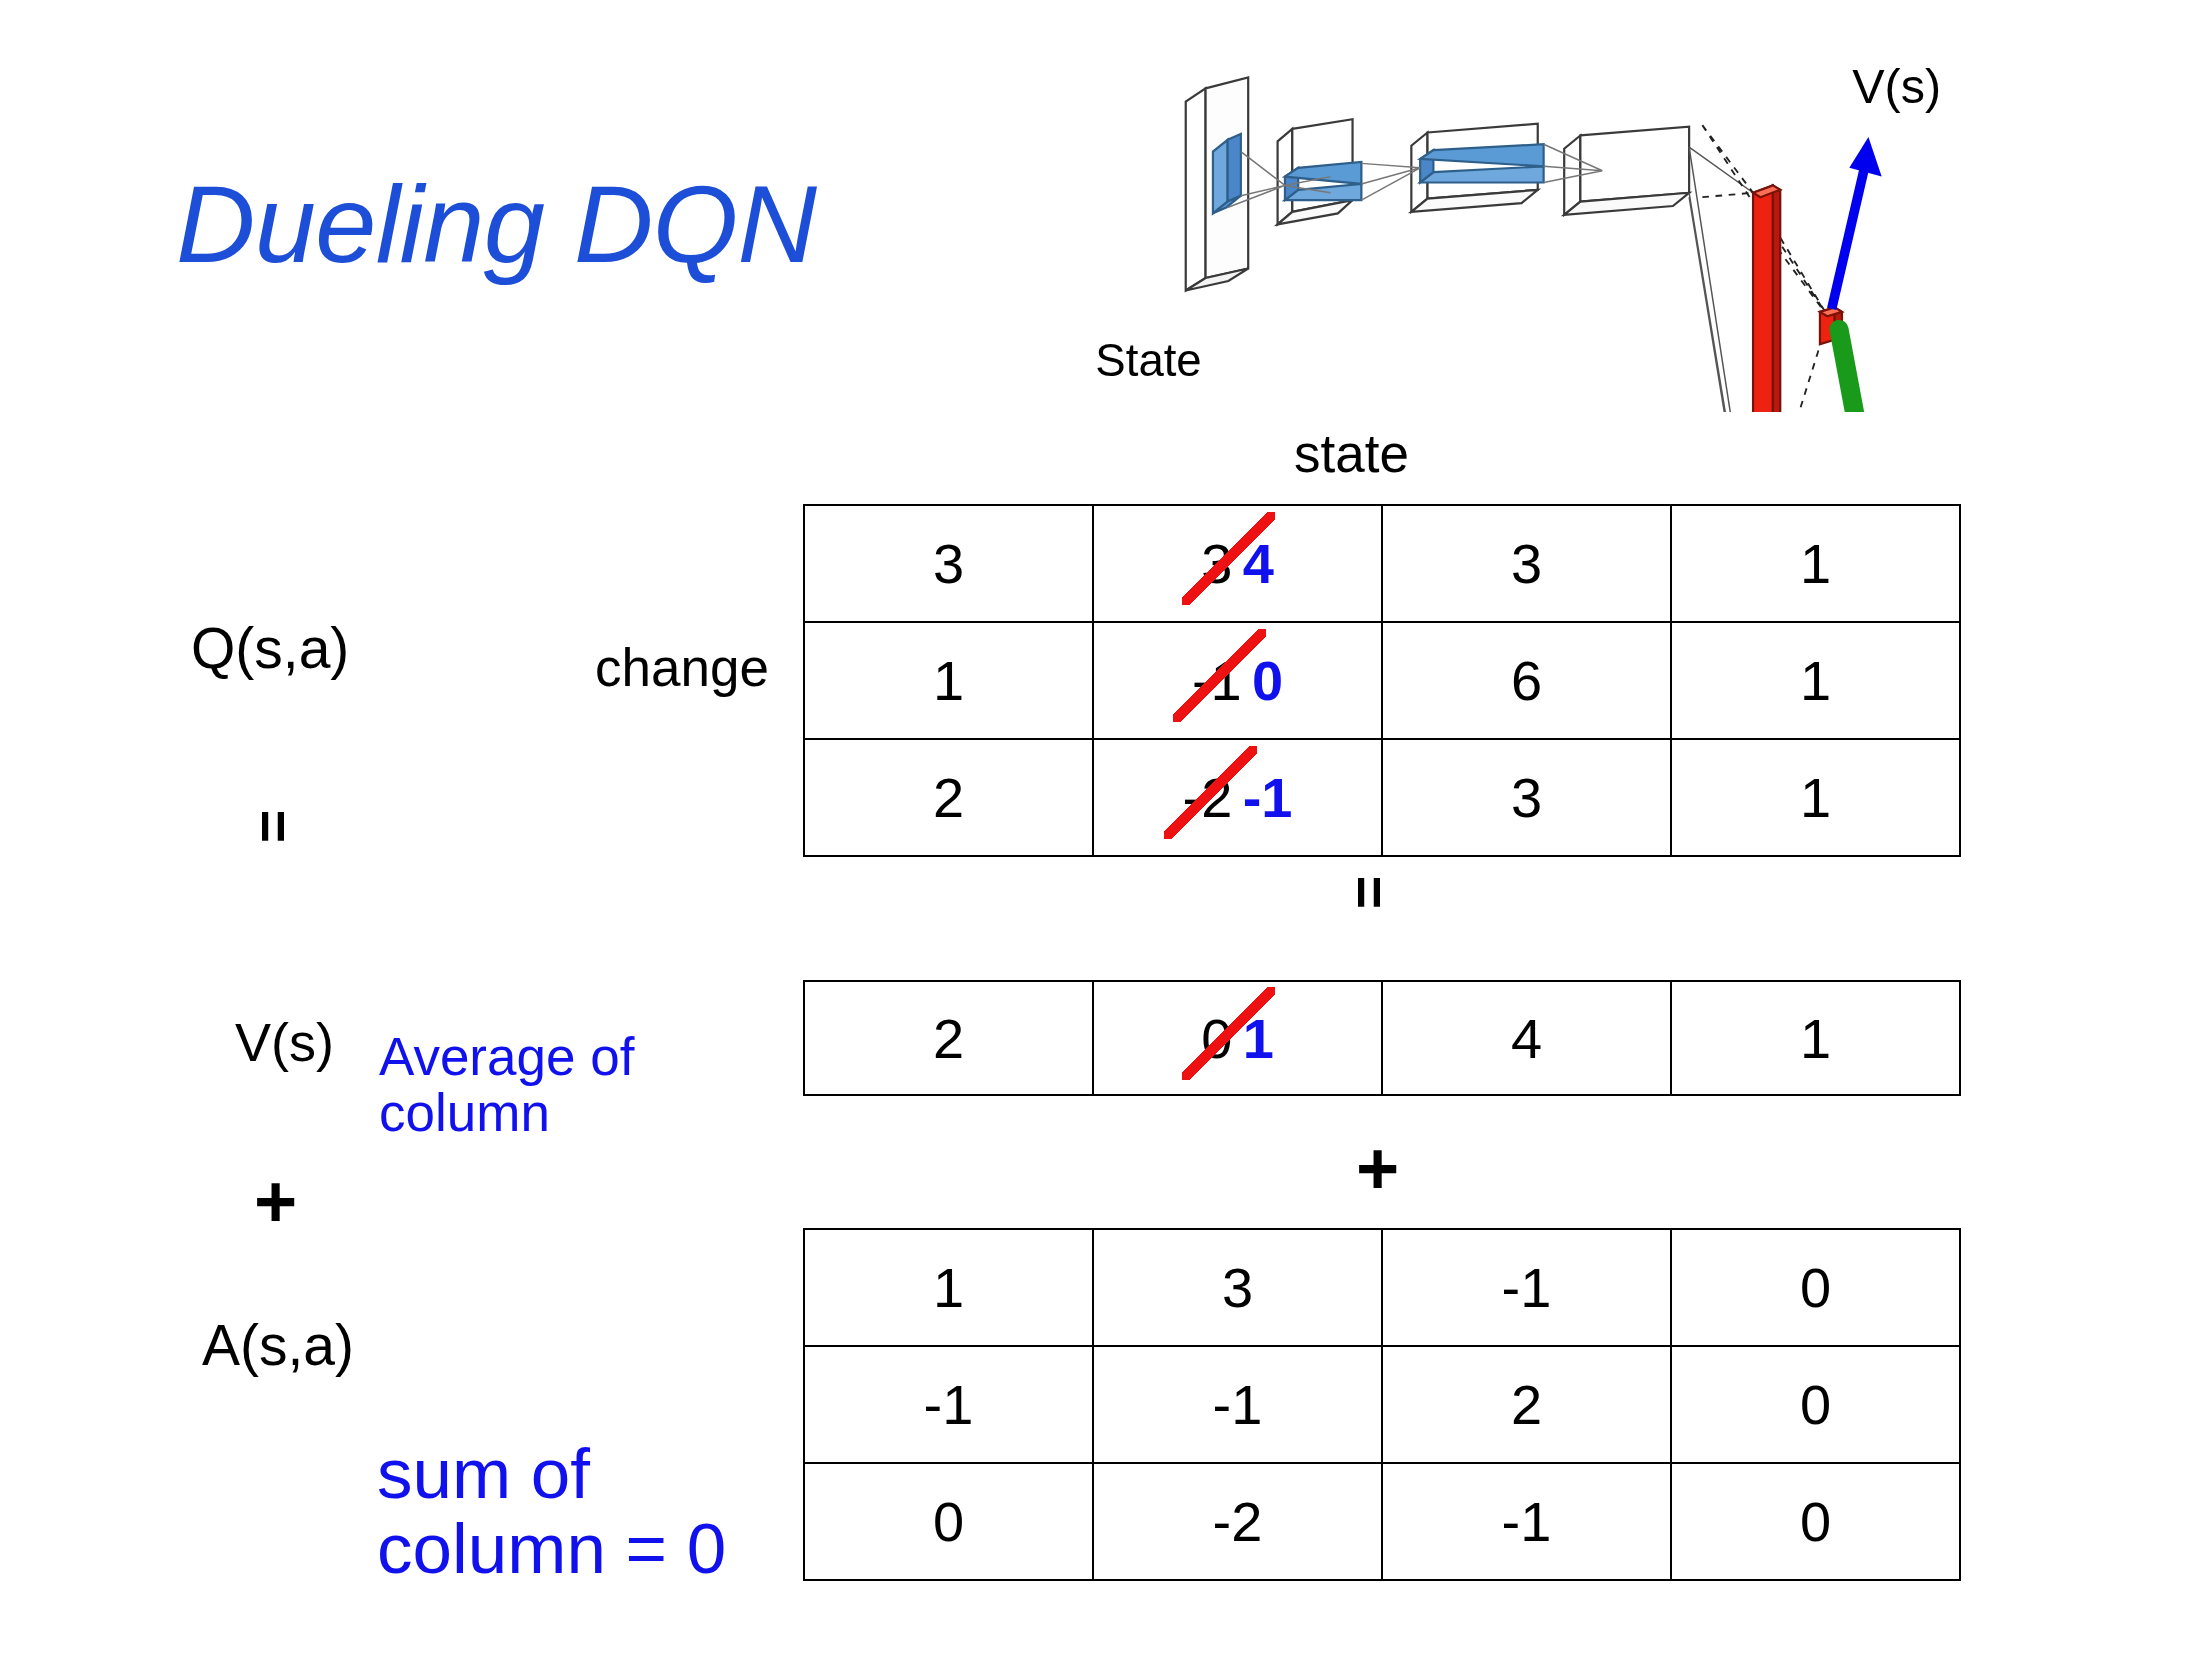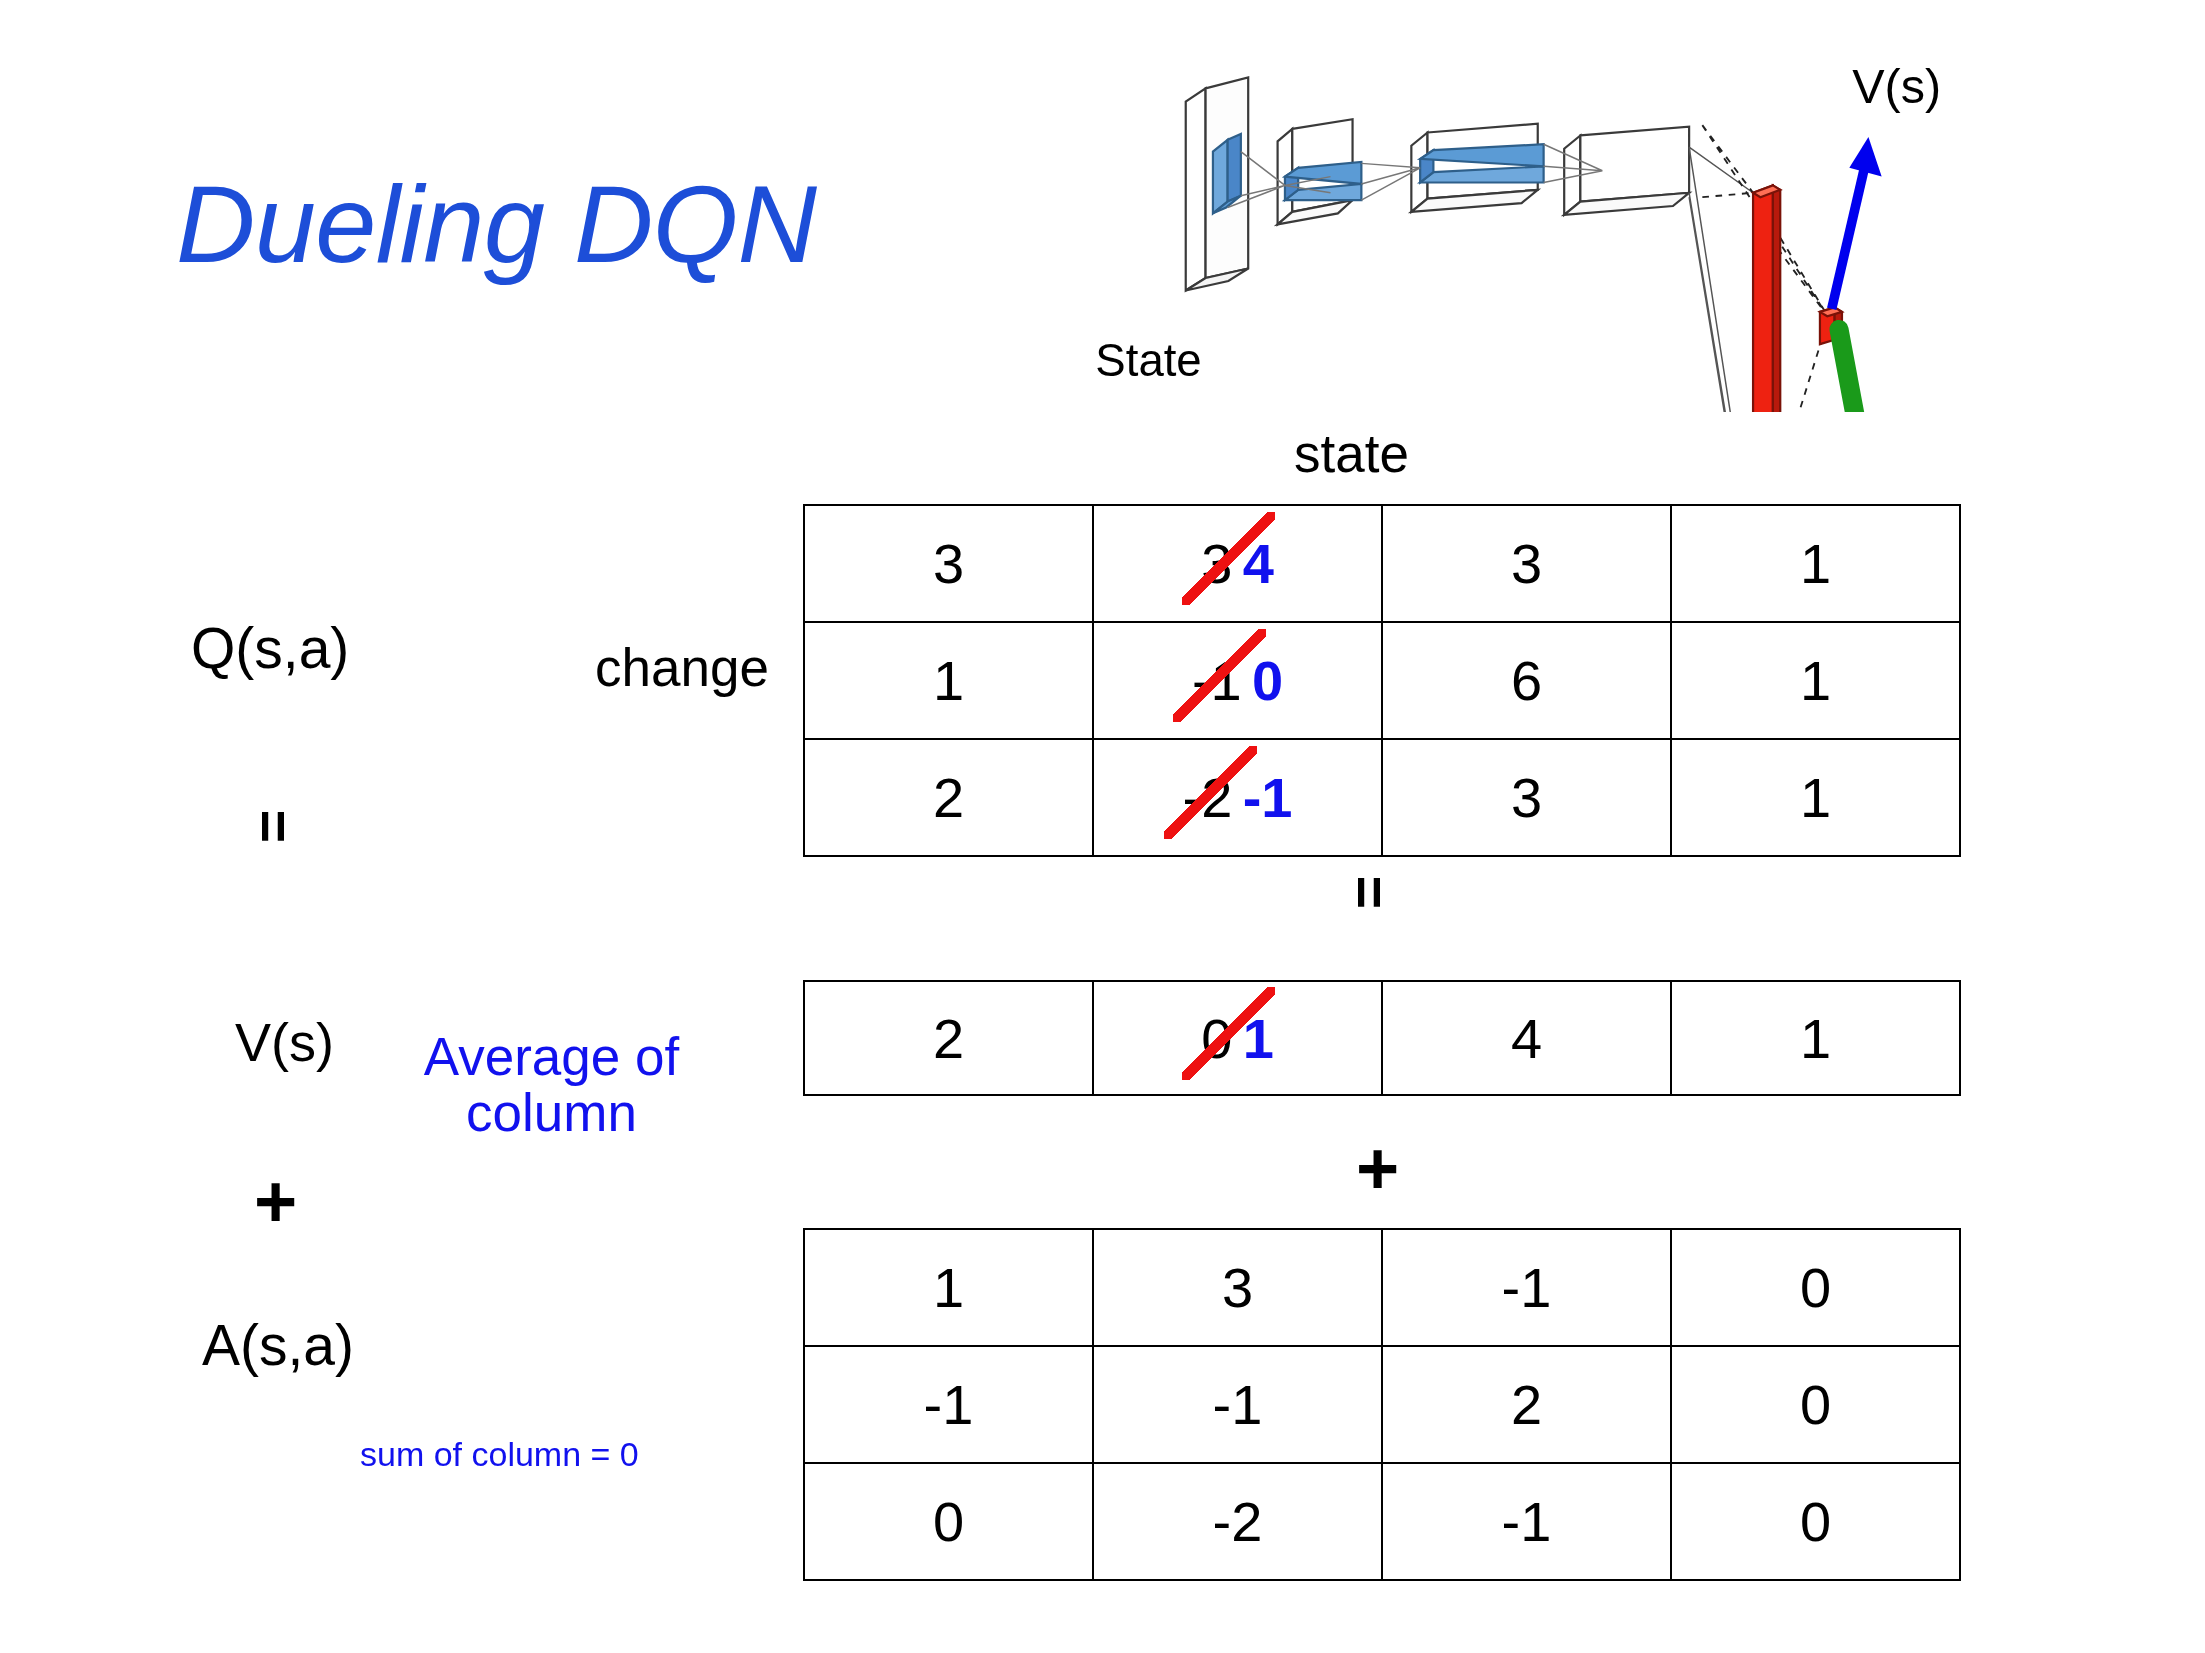--- a/index.html
+++ b/index.html
@@ -67,25 +67,24 @@
   }
   #label-asa {
     left: 202px; top: 1316px;
     font-size: 57px;
   }
   #label-avgcol {
     left: 379px; top: 1029px;
     font-size: 53px;
     width: 345px;
     white-space: normal;
-    text-align: center;
   }
   #label-sumcol {
-    left: 360px; top: 1437px;
-    font-size: 34px;
+    left: 377px; top: 1437px;
+    font-size: 71px;
     width: 353px;
     white-space: normal;
   }
 
   
   .op {
     position: absolute;
     font-weight: 700;
     color: #000000;
     line-height: 1;

